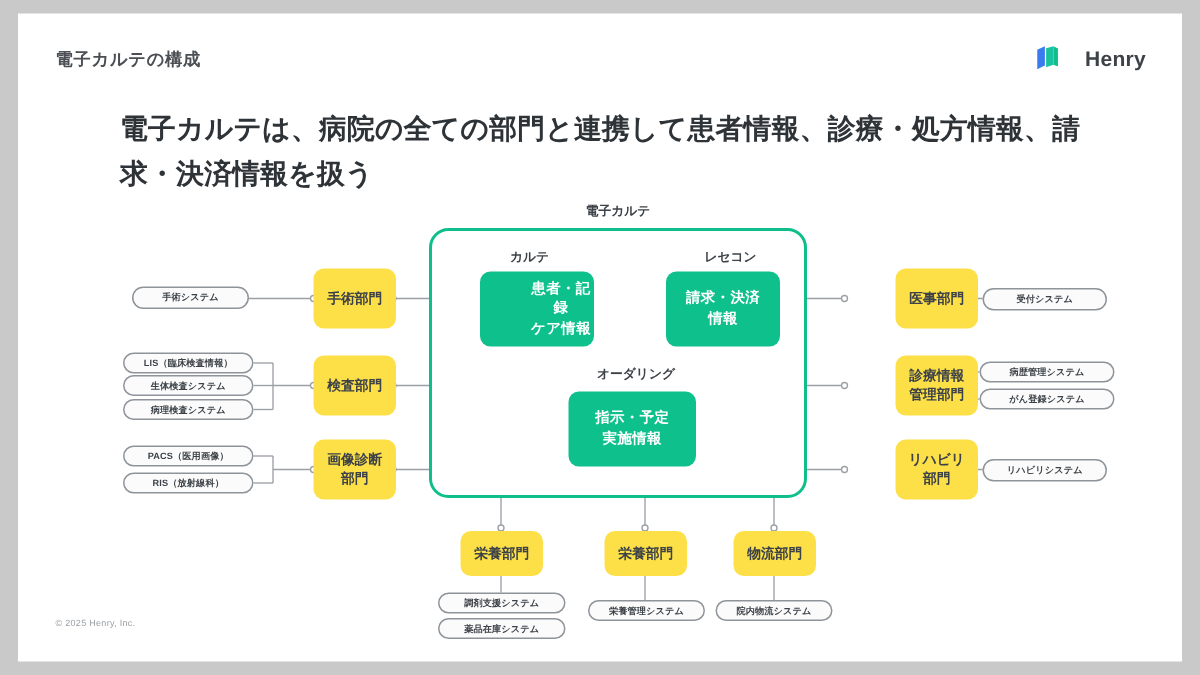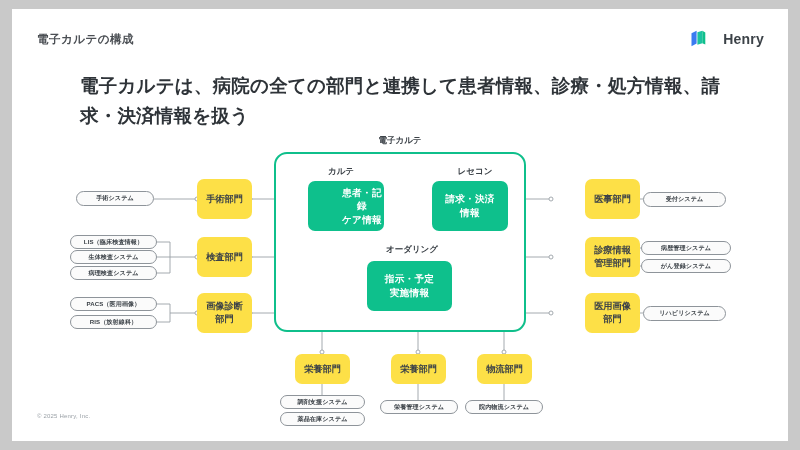--- a/index.html
+++ b/index.html
@@ -69,21 +69,21 @@
     left: 25px;
     bottom: 22px;
     font-size: 6px;
     color: #9aa0a6;
     letter-spacing: .2px;
   }
 
   
   #diagram {
     position: absolute;
-    left: 0;
+    left: 12px;
     top: 0;
     width: 756px;
     height: 432px;
     text-decoration: underline;
   }
   #wires {
     position: absolute;
     left: 0; top: 0;
     width: 776px; height: 432px;
     pointer-events: none;
@@ -285,21 +285,21 @@
     <div class="sys" style="left:58px; top:226px; width:87px; height:14px;">LIS（臨床検査情報）</div>
     <div class="sys" style="left:58px; top:241px; width:87px; height:14px;">生体検査システム</div>
     <div class="sys" style="left:58px; top:257px; width:87px; height:14px;">病理検査システム</div>
 
     <div class="sys" style="left:58px; top:288px; width:87px; height:14px;">PACS（医用画像）</div>
     <div class="sys" style="left:58px; top:306px; width:87px; height:14px;">RIS（放射線科）</div>
 
     <div class="dept" style="left:573px; top:170px; width:55px; height:40px; white-space:pre-line;">医事部門</div>
     <div class="dept" style="left:573px; top:228px; width:55px; height:40px; white-space:pre-line;">診療情報
 管理部門</div>
-    <div class="dept" style="left:573px; top:284px; width:55px; height:40px; white-space:pre-line;">医用画像
+    <div class="dept" style="left:573px; top:284px; width:55px; height:40px; white-space:pre-line;">リハビリ
 部門</div>
 
     <div class="sys" style="left:631px; top:183px; width:83px; height:15px;">受付システム</div>
 
     <div class="sys" style="left:629px; top:232px; width:90px; height:14px;">病歴管理システム</div>
     <div class="sys" style="left:629px; top:250px; width:90px; height:14px;">がん登録システム</div>
 
     <div class="sys" style="left:631px; top:297px; width:83px; height:15px;">リハビリシステム</div>
 
     <div class="dept" style="left:283px; top:345px; width:55px; height:30px; white-space:pre-line;">栄養部門</div>

